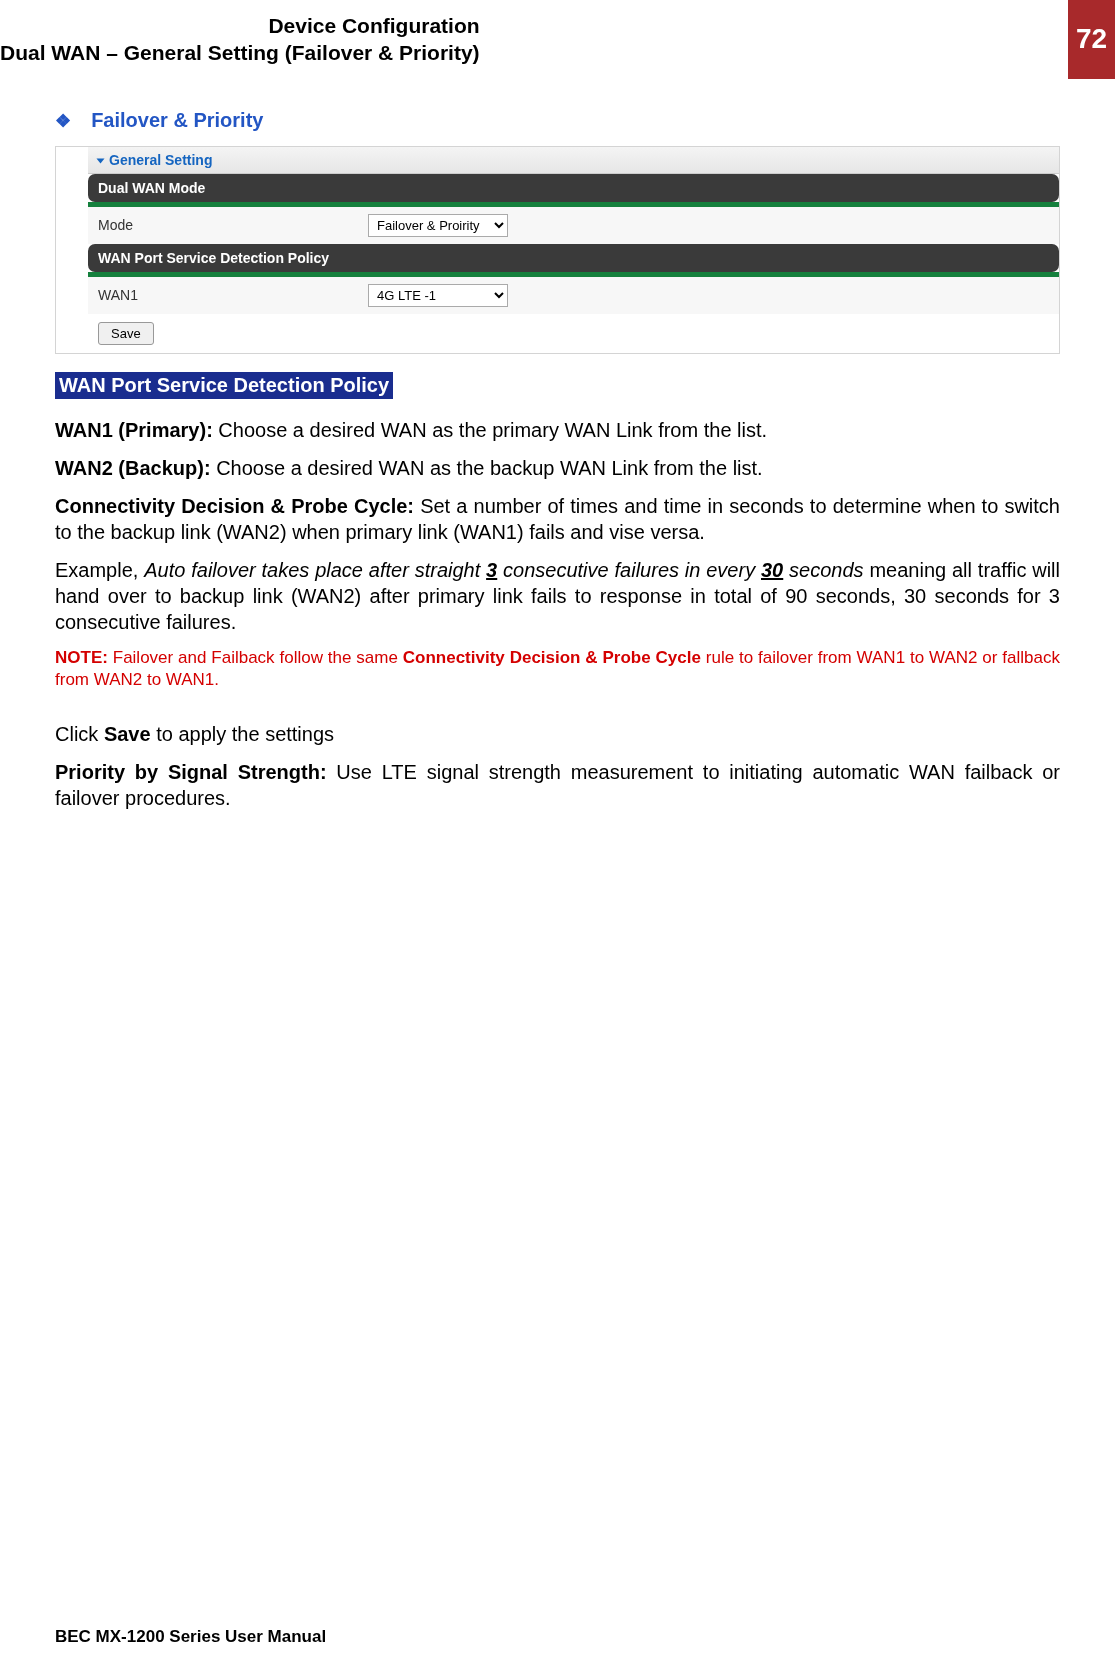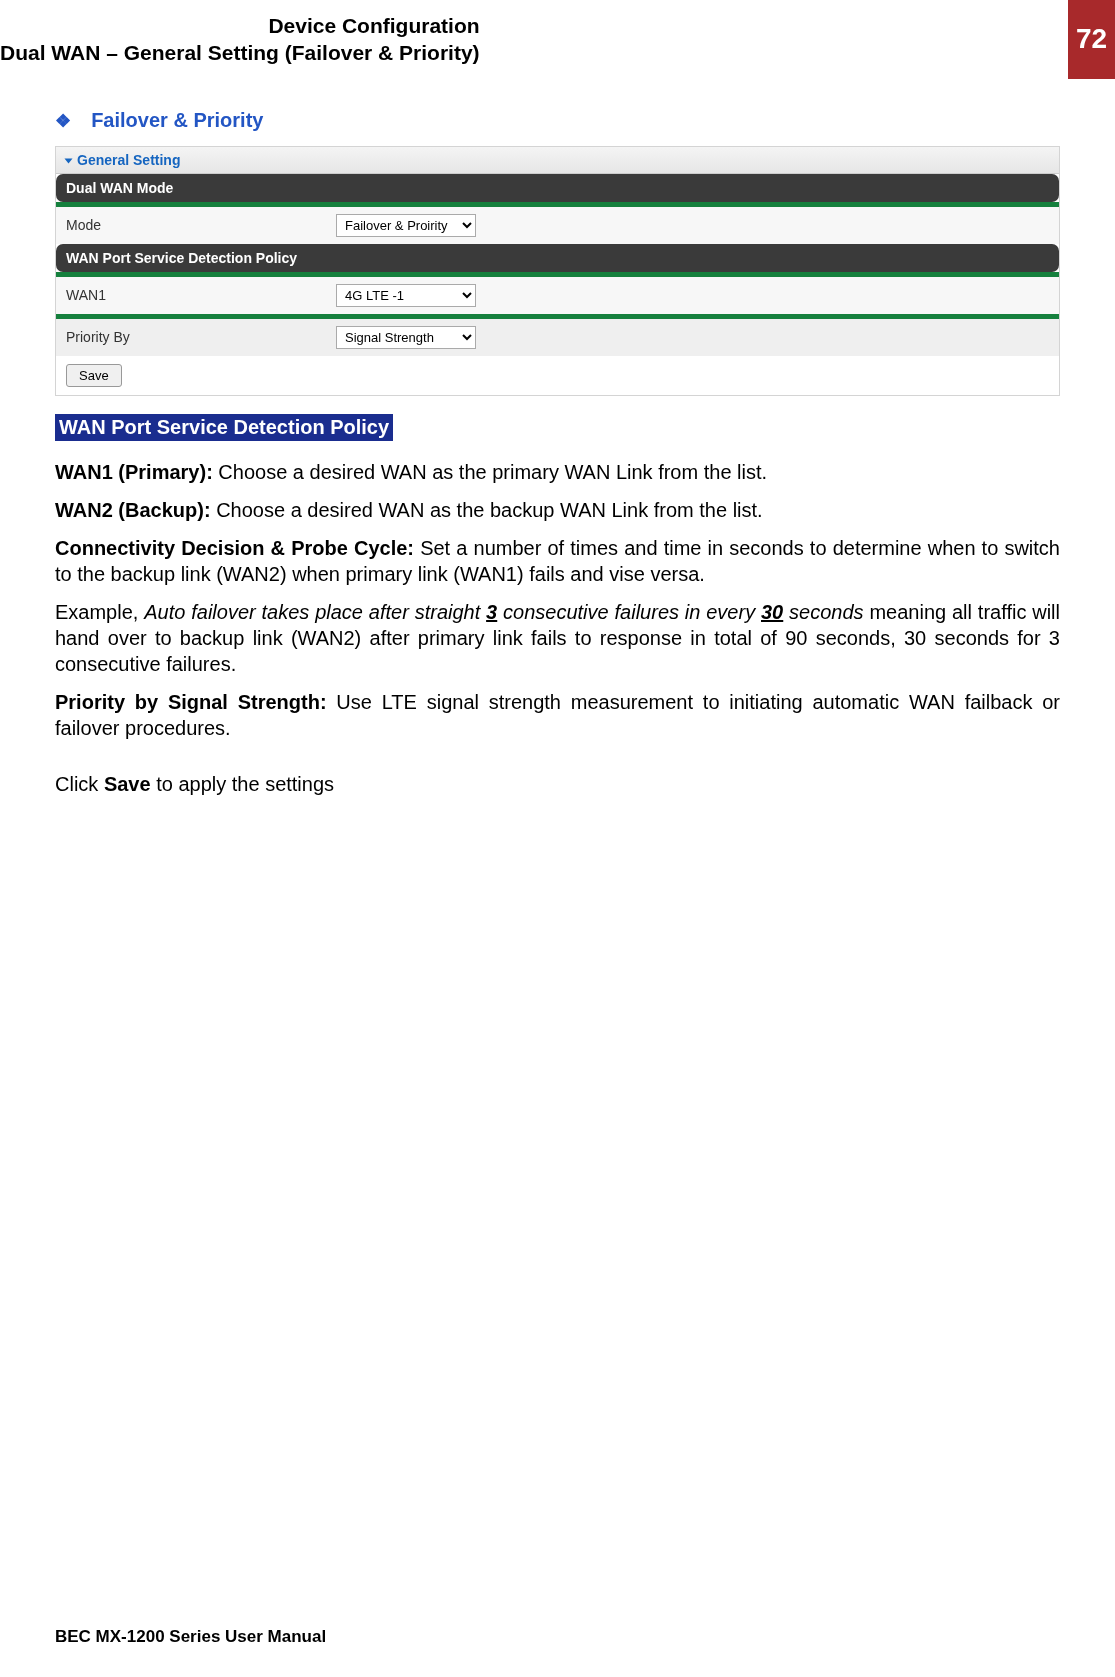--- a/index.html
+++ b/index.html
@@ -46,20 +46,21 @@
     .bullet {
       color: #2356c4;
       margin-right: 20px;
       font-size: 18px;
     }
 
     
     .ss-wrap {
       border: 1px solid #d4d4d4;
       margin-bottom: 18px;
+      padding-left: 32px;
     }
     .ss-head {
       background: linear-gradient(#f4f4f4,#e6e6e6);
       color: #1565c0;
       font-size: 14px;
       font-weight: bold;
       padding: 5px 10px;
       border-bottom: 1px solid #ccc;
     }
     .ss-head .tri {
@@ -176,28 +177,20 @@
     </div>
     <div class="ss-row-dark">WAN Port Service Detection Policy</div>
     <div class="ss-row">
       <div class="ss-label">WAN1</div>
       <div class="ss-ctrl">
         <select>
           <option>4G LTE -1</option>
         </select>
       </div>
     </div>
-    <div class="ss-row alt">
-      <div class="ss-label">Priority By</div>
-      <div class="ss-ctrl">
-        <select>
-          <option>Signal Strength</option>
-        </select>
-      </div>
-    </div>
     <div class="ss-save">
       <button>Save</button>
     </div>
   </div>
 
   <span class="policy-hl">WAN Port Service Detection Policy</span>
 
   <div class="para">
     <span class="b">WAN1 (Primary):</span><span> Choose a desired WAN as the primary WAN Link from the list.</span>
   </div>
@@ -207,24 +200,27 @@
   </div>
 
   <div class="para">
     <span class="b">Connectivity Decision &amp; Probe Cycle:</span><span> Set a number of times and time in seconds to determine when to switch to the backup link (WAN2) when primary link (WAN1) fails and vise versa.</span>
   </div>
 
   <div class="para">
     <span>Example, </span><span class="i">Auto failover takes place after straight </span><span class="i b u">3</span><span class="i"> consecutive failures in every </span><span class="i b u">30</span><span class="i"> seconds</span><span> meaning all traffic will hand over to backup link (WAN2) after primary link fails to response in total of 90 seconds, 30 seconds for 3 consecutive failures.</span>
   </div>
 
-
-  <div class="para">
-    <span class="b">Priority by Signal Strength:</span><span> Use LTE signal strength measurement to initiating automatic WAN failback or failover procedures.</span>
+  <div class="note">
+    <span class="nb">NOTE:</span><span> Failover and Failback follow the same </span><span class="nb">Connectivity Decision &amp; Probe Cycle</span><span> rule to failover from WAN1 to WAN2 or fallback from WAN2 to WAN1.</span>
   </div>
 
   <div class="para" style="margin-top:30px;">
     <span>Click </span><span class="b">Save</span><span> to apply the settings</span>
   </div>
 
+  <div class="para">
+    <span class="b">Priority by Signal Strength:</span><span> Use LTE signal strength measurement to initiating automatic WAN failback or failover procedures.</span>
+  </div>
+
 </div>
 
 <div class="footer">BEC MX-1200 Series User Manual</div>
 
 </body></html>

